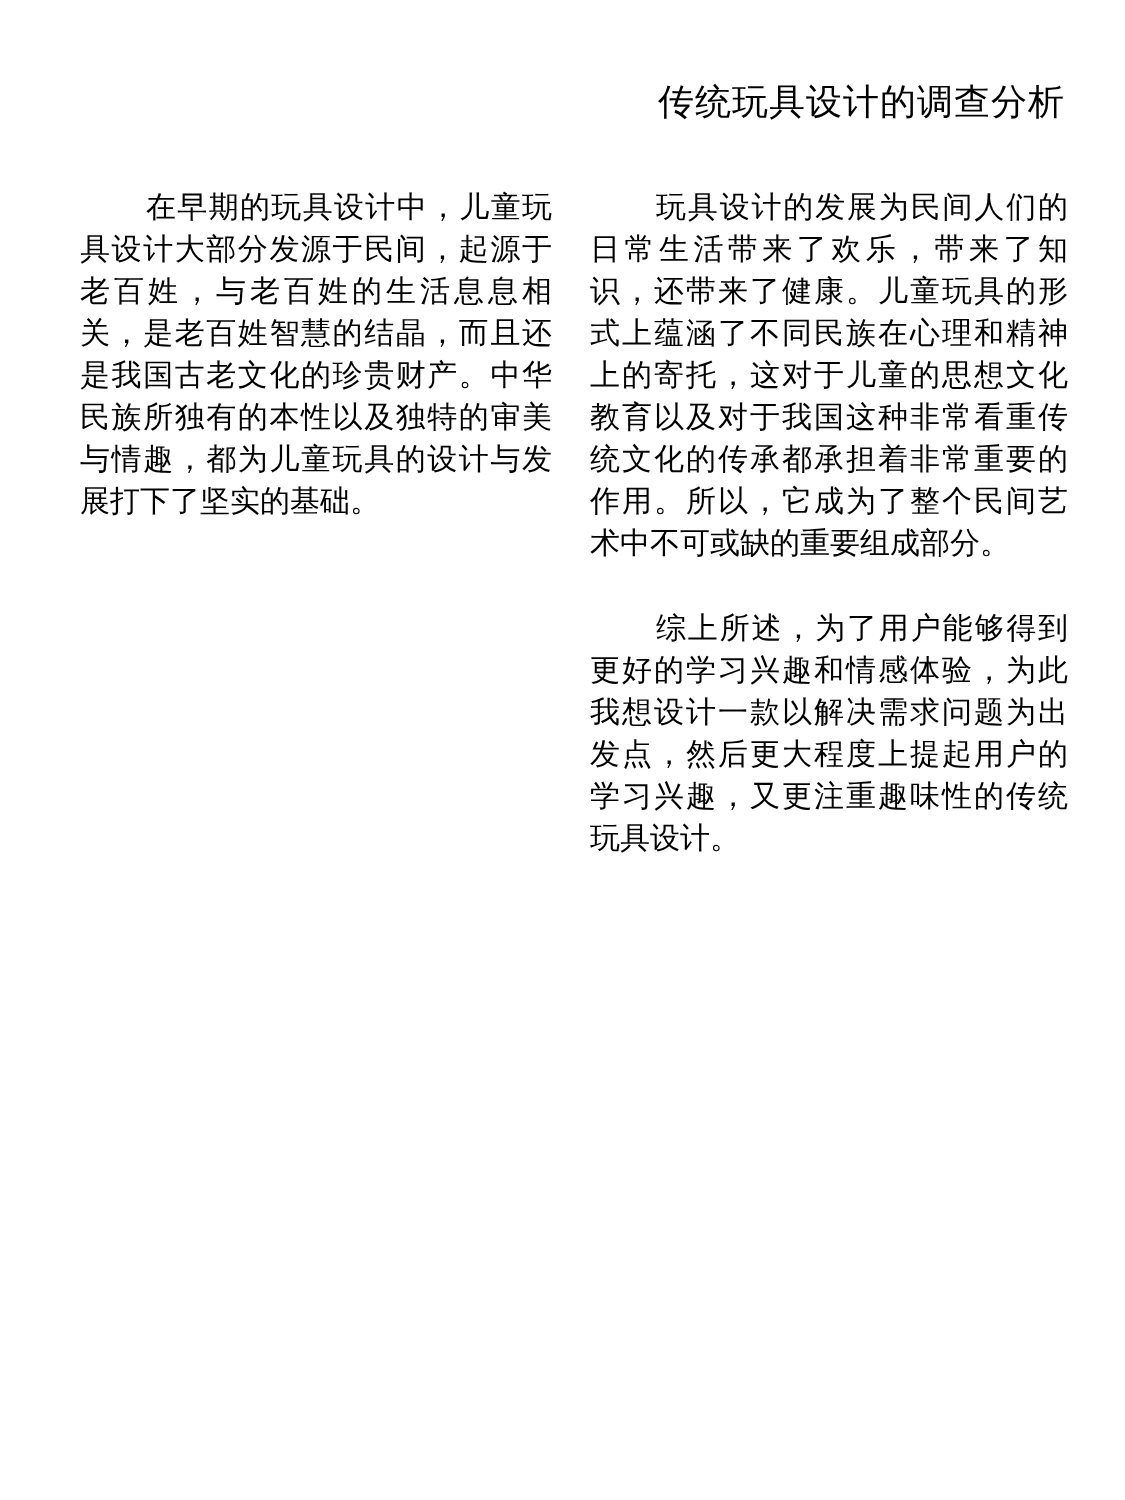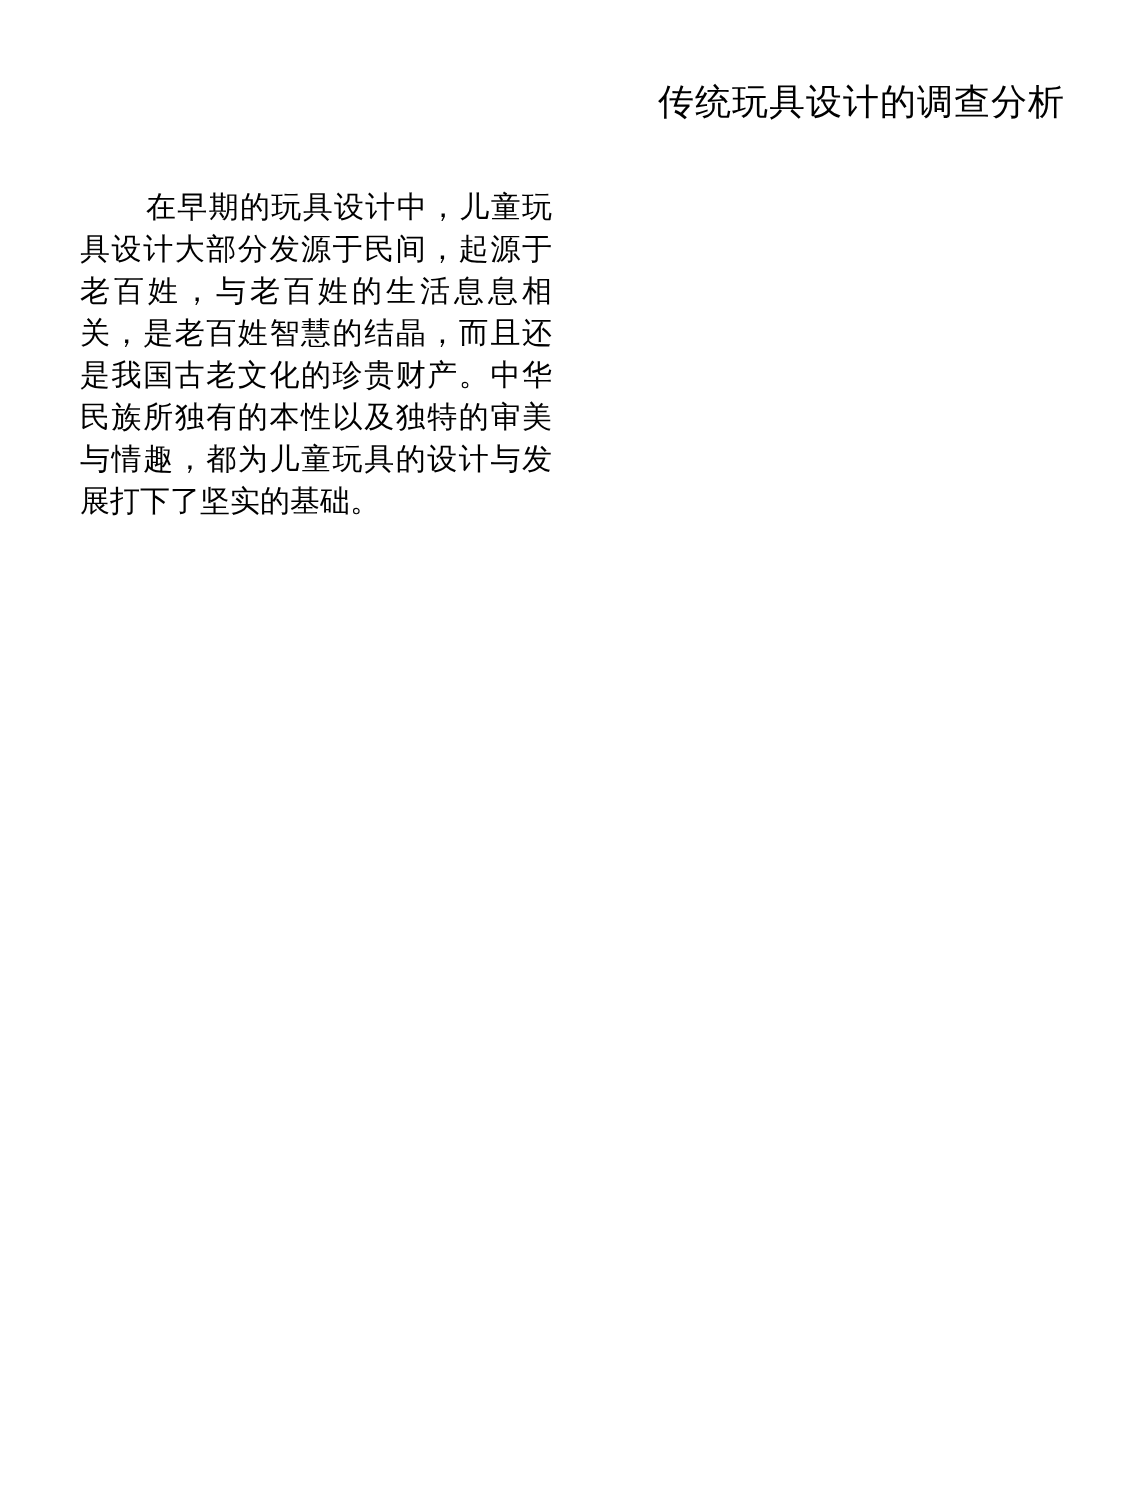--- a/index.html
+++ b/index.html
@@ -60,15 +60,17 @@
 
 <div>
 
   <h1 class="page-title">传统玩具设计的调查分析</h1>
 
   <div class="column column-left">
     <p class="para">在早期的玩具设计中，儿童玩具设计大部分发源于民间，起源于老百姓，与老百姓的生活息息相关，是老百姓智慧的结晶，而且还是我国古老文化的珍贵财产。中华民族所独有的本性以及独特的审美与情趣，都为儿童玩具的设计与发展打下了坚实的基础。</p>
   </div>
 
   <div class="column column-right">
+    <p class="para">玩具设计的发展为民间人们的日常生活带来了欢乐，带来了知识，还带来了健康。儿童玩具的形式上蕴涵了不同民族在心理和精神上的寄托，这对于儿童的思想文化教育以及对于我国这种非常看重传统文化的传承都承担着非常重要的作用。所以，它成为了整个民间艺术中不可或缺的重要组成部分。</p>
+    <p class="para">综上所述，为了用户能够得到更好的学习兴趣和情感体验，为此我想设计一款以解决需求问题为出发点，然后更大程度上提起用户的学习兴趣，又更注重趣味性的传统玩具设计。</p>
   </div>
 
 </div>
 
 </body></html>

